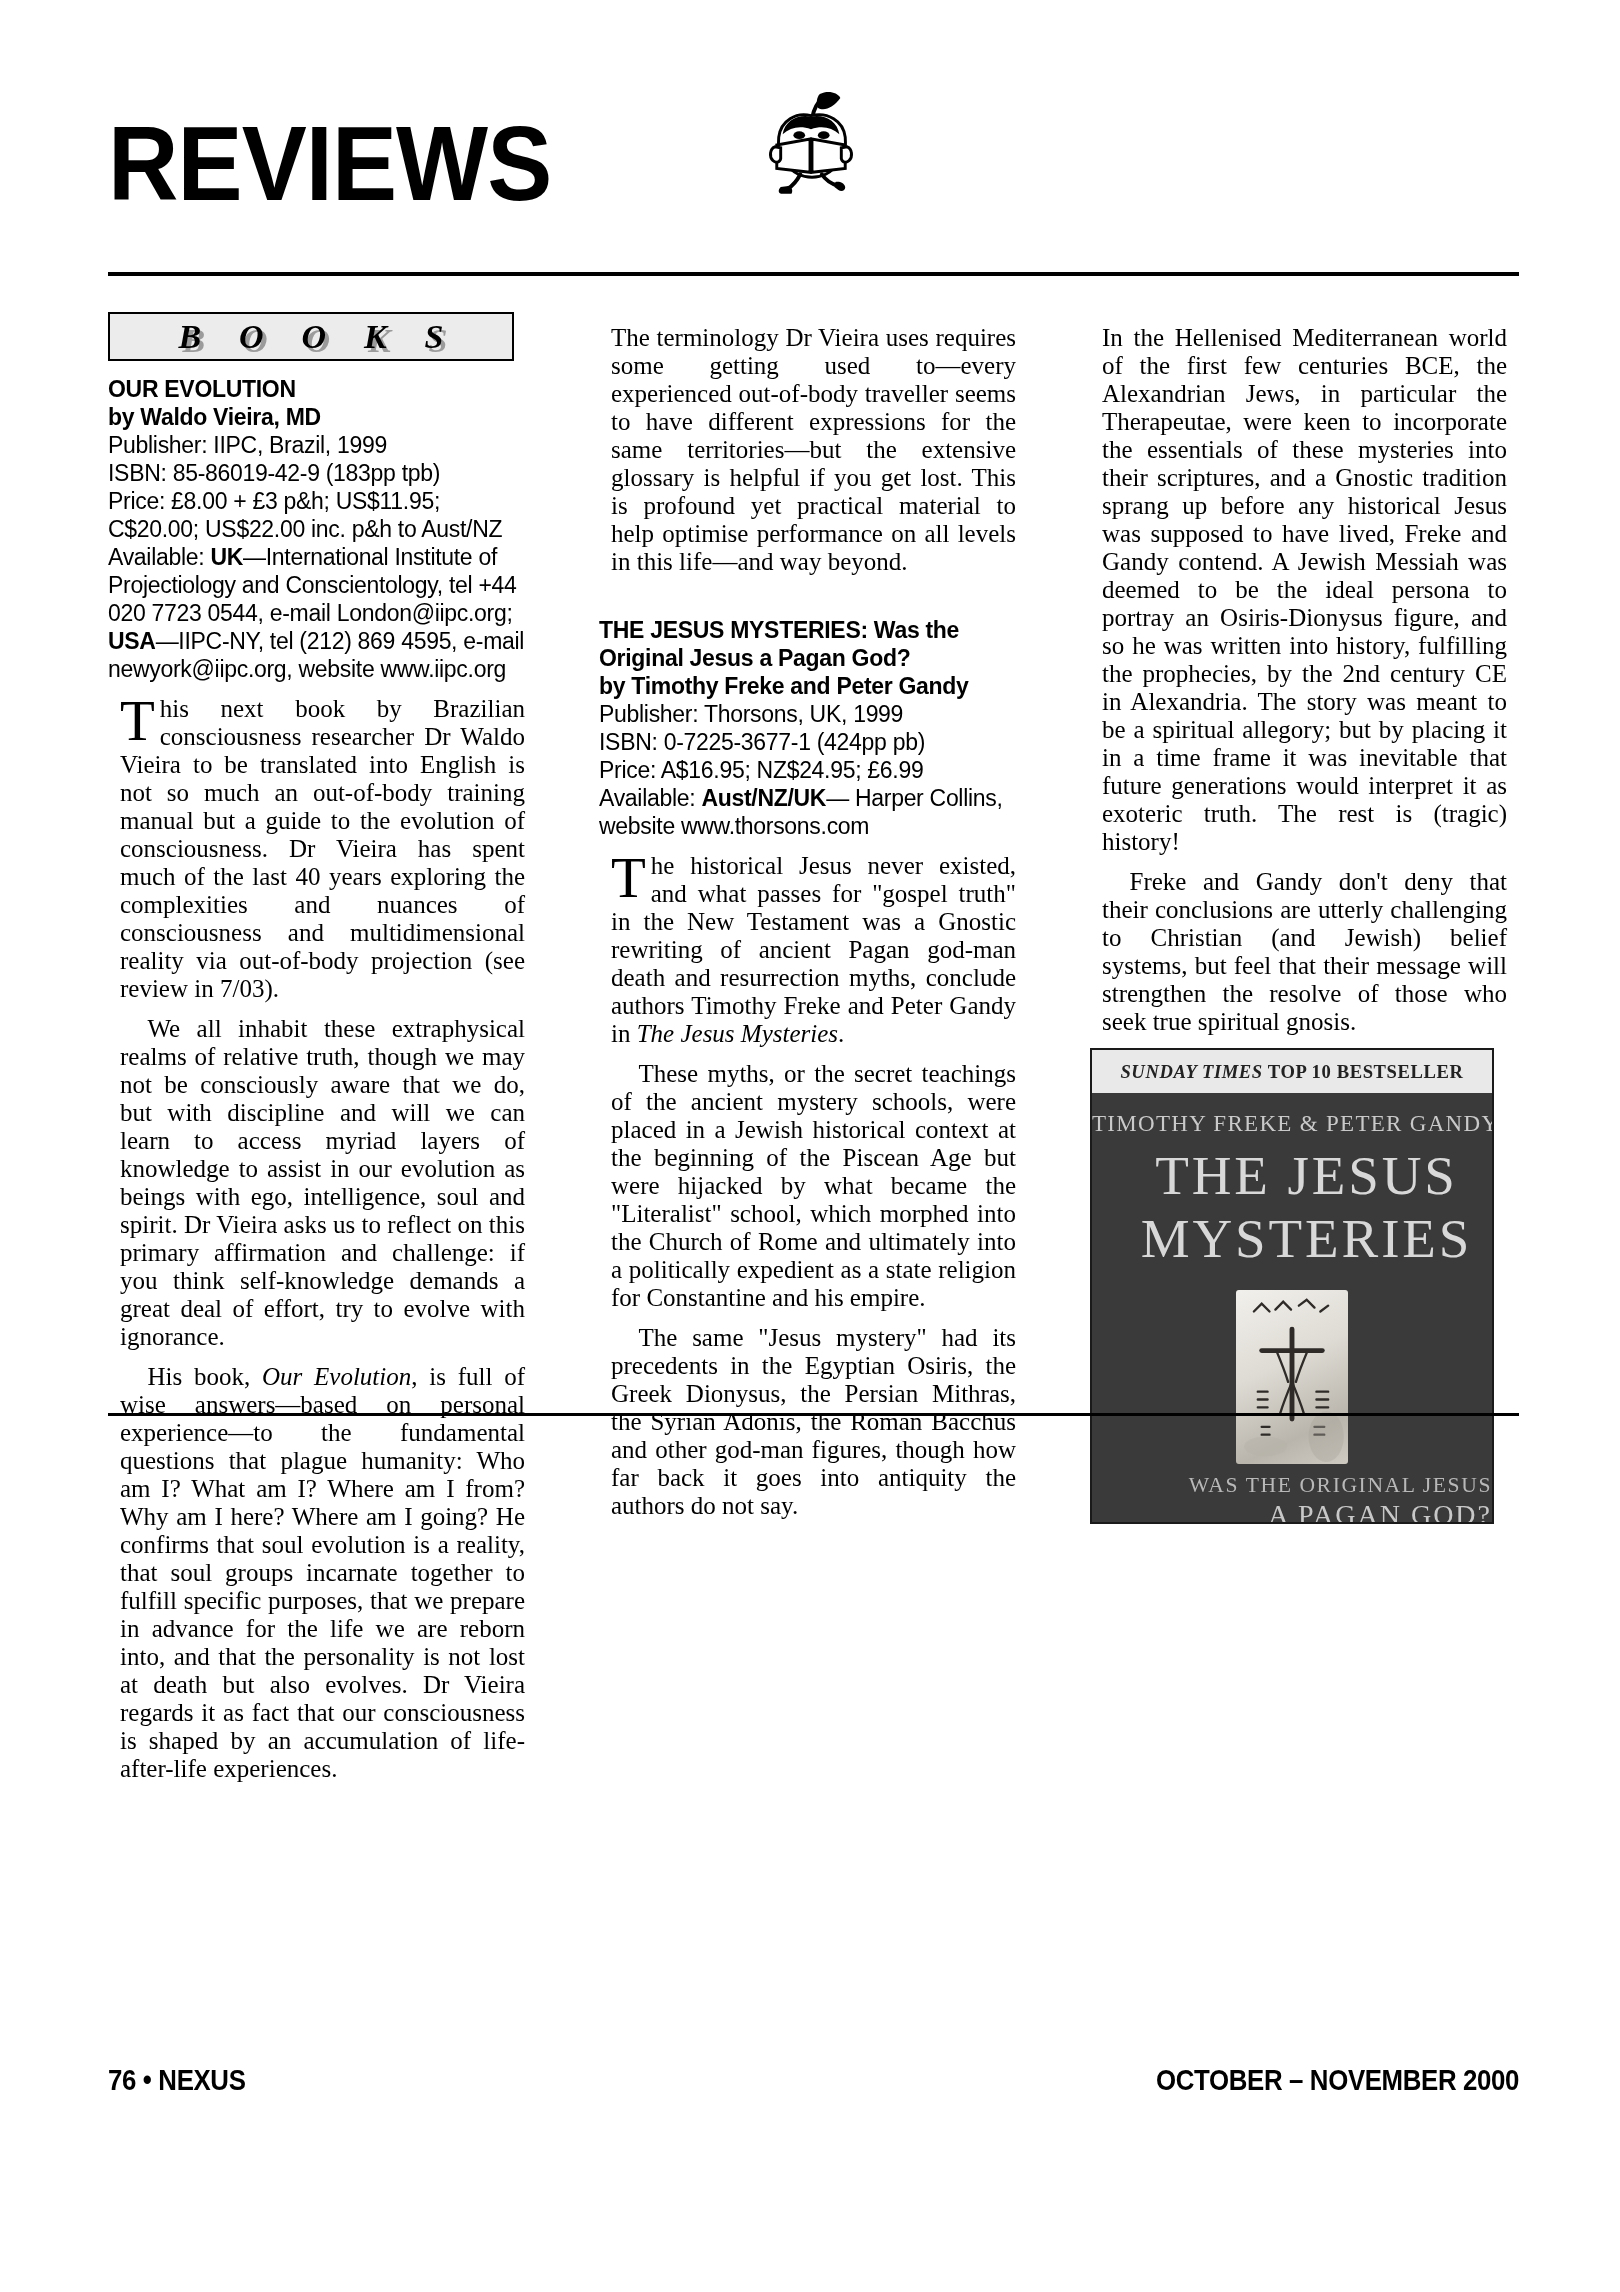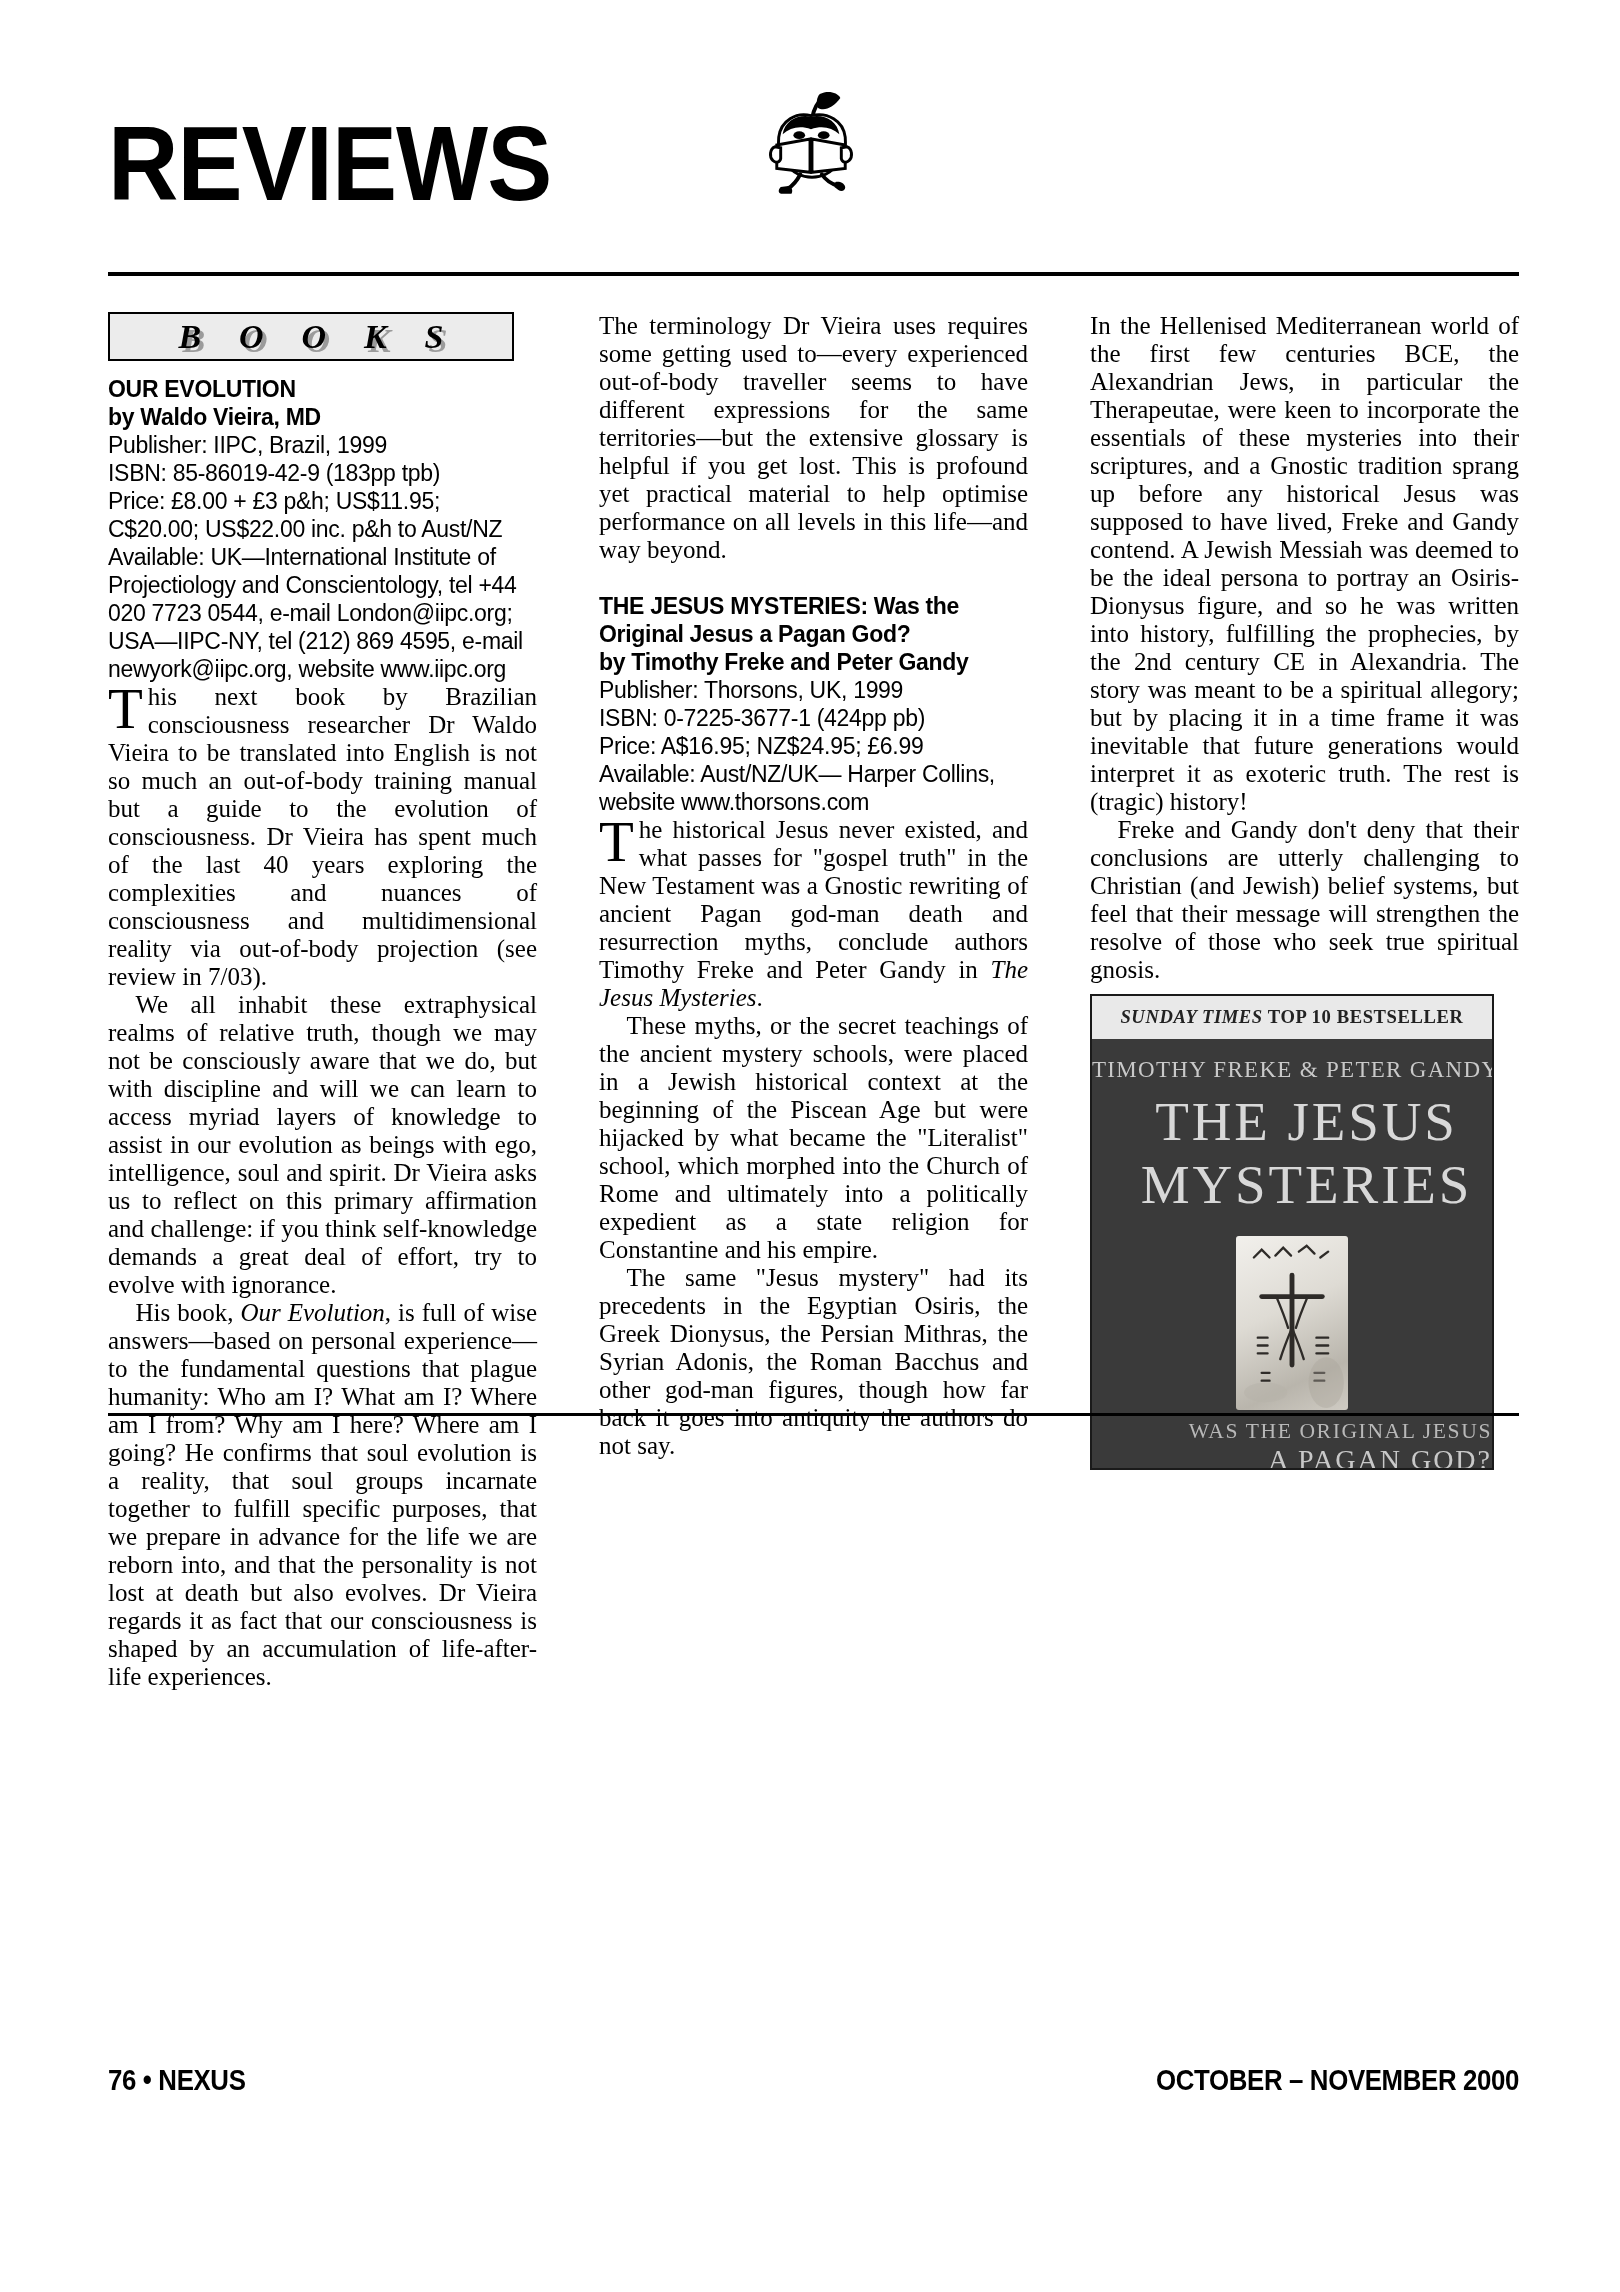--- a/index.html
+++ b/index.html
@@ -99,35 +99,35 @@
   
   .meta {
     font-family: "Liberation Sans", sans-serif;
     font-size: 23px;
     line-height: 28px;
     letter-spacing: -0.3px;
     color: #000;
   }
   .meta .title-line,
   .meta .author-line { font-weight: bold; }
-  .meta b { font-weight: normal; }
+  .meta b { font-weight: bold; }
   .meta .blk { display: block; }
 
   .meta.second { margin-top: 0; }
 
   
   .body-copy {
     font-family: "Liberation Serif", serif;
     font-size: 25px;
     line-height: 28px;
     text-align: justify;
     color: #000;
     hyphens: none;
   }
-  .body-copy p { margin: 0; }
+  .body-copy p { margin: 12px; }
   .body-copy p + p { text-indent: 1.1em; }
   .body-copy i { font-style: italic; }
 
   
   .dropcap-para { position: relative; }
   .dropcap-para::first-letter {
     float: left;
     font-family: "Liberation Serif", serif;
     font-size: 57px;
     line-height: 45px;

